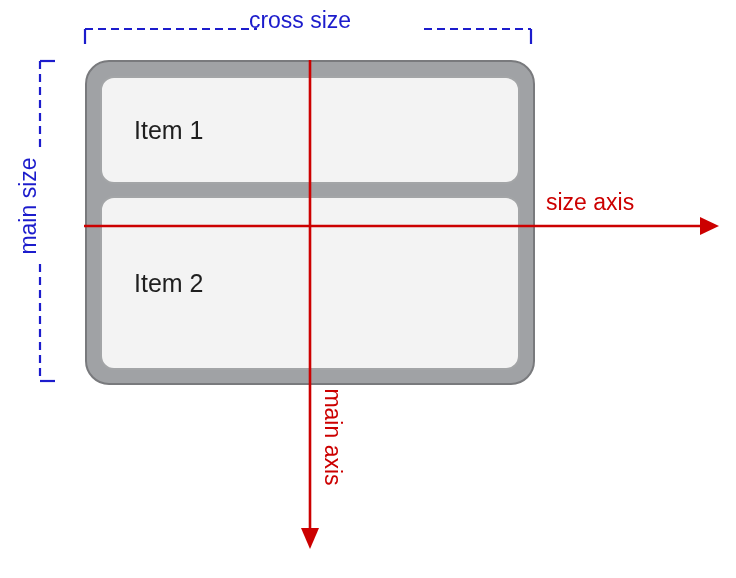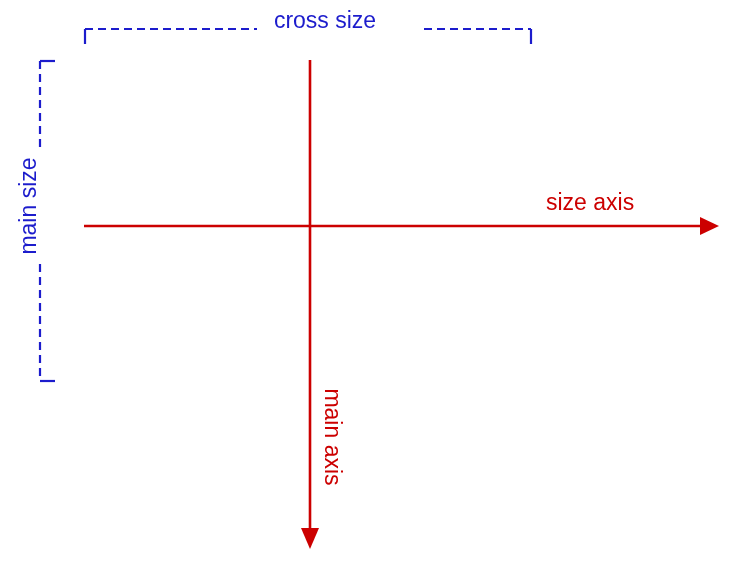--- a/index.html
+++ b/index.html
@@ -39,36 +39,44 @@
   
   .overlay{position:absolute;left:0;top:0;width:736px;height:578px;pointer-events:none;}
   .blue-dash{stroke:var(--blue);stroke-width:2.2;stroke-dasharray:8 5;fill:none;}
   .blue-tick{stroke:var(--blue);stroke-width:2.2;fill:none;}
   .red-line{stroke:var(--red);stroke-width:2.6;fill:none;}
   .red-head{fill:var(--red);stroke:none;}
   
   .lbl{position:absolute;font-size:23px;line-height:26px;white-space:nowrap;}
   .blue-lbl{color:var(--blue);}
   .red-lbl{color:var(--red);}
-  .cross-size{left:245px;top:7px;width:160px;text-align:center;}
+  .cross-size{left:220px;top:7px;width:160px;text-align:center;}
   .main-size{
     left:-52px;top:193px;width:160px;height:26px;text-align:center;
     transform:rotate(-90deg);transform-origin:center;
   }
   .cross-axis{left:546px;top:189px;}
   .main-axis{
     left:253px;top:424px;width:160px;height:26px;text-align:center;
     transform:rotate(90deg);transform-origin:center;
   }
 </style>
 </head>
 <body>
 
 <div class="canvas">
 
+  <div class="flex-container">
+    <div class="flex-item item1">
+      <span>Item 1</span>
+    </div>
+    <div class="flex-item item2">
+      <span>Item 2</span>
+    </div>
+  </div>
 
   <svg class="overlay" width="736" height="578" viewBox="0 0 736 578">
 
     <line class="blue-dash" x1="85" y1="29" x2="257" y2="29"></line>
     <line class="blue-dash" x1="424" y1="29" x2="531" y2="29"></line>
     <line class="blue-tick" x1="85" y1="29" x2="85" y2="44"></line>
     <line class="blue-tick" x1="531" y1="29" x2="531" y2="44"></line>
 
     <line class="blue-dash" x1="40" y1="61" x2="40" y2="148"></line>
     <line class="blue-dash" x1="40" y1="264" x2="40" y2="381"></line>

